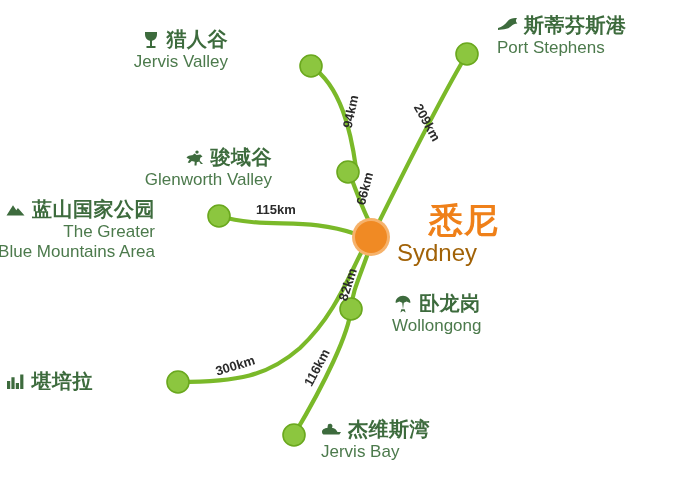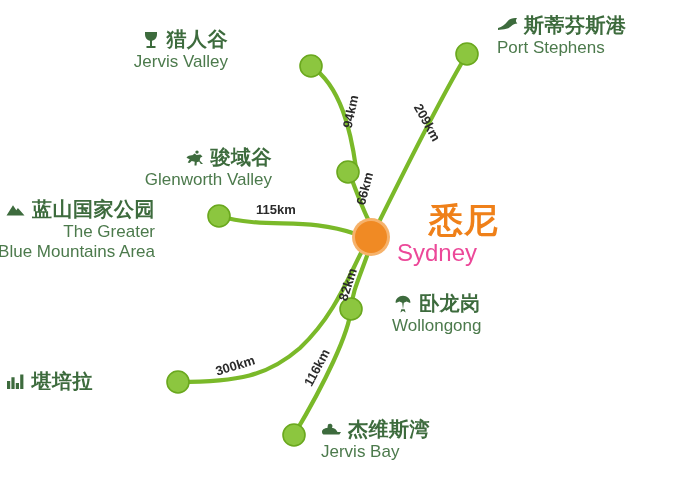--- a/index.html
+++ b/index.html
@@ -13,21 +13,21 @@
   .en{font-size:17px;color:#4c7a4c;line-height:1.2;}
   .label-right .cn,.label-right .en{text-align:left;}
   .label-left{text-align:right;}
   .cn-row{display:flex;align-items:center;gap:5px;}
   .label-left .cn-row{justify-content:flex-end;}
   .ico{display:inline-block;width:22px;height:20px;flex:0 0 auto;}
   .ico svg{display:block;width:22px;height:20px;}
 
   .hub-label{position:absolute;}
   .hub-cn{font-size:34px;font-weight:700;color:#ef8019;line-height:1.05;letter-spacing:1px;margin-left:32px;}
-  .hub-en{font-size:24px;color:#ec4899;line-height:1.15;}
+  .hub-en{font-size:24px;color:#a16207;line-height:1.15;}
 
   .dist{position:absolute;font-size:13px;font-weight:700;color:#2b2b2b;
          white-space:nowrap;transform-origin:50% 50%;}
 </style>
 </head>
 <body>
 
 <div id="map-root">
 
   <svg id="routes" viewBox="0 0 680 480">

